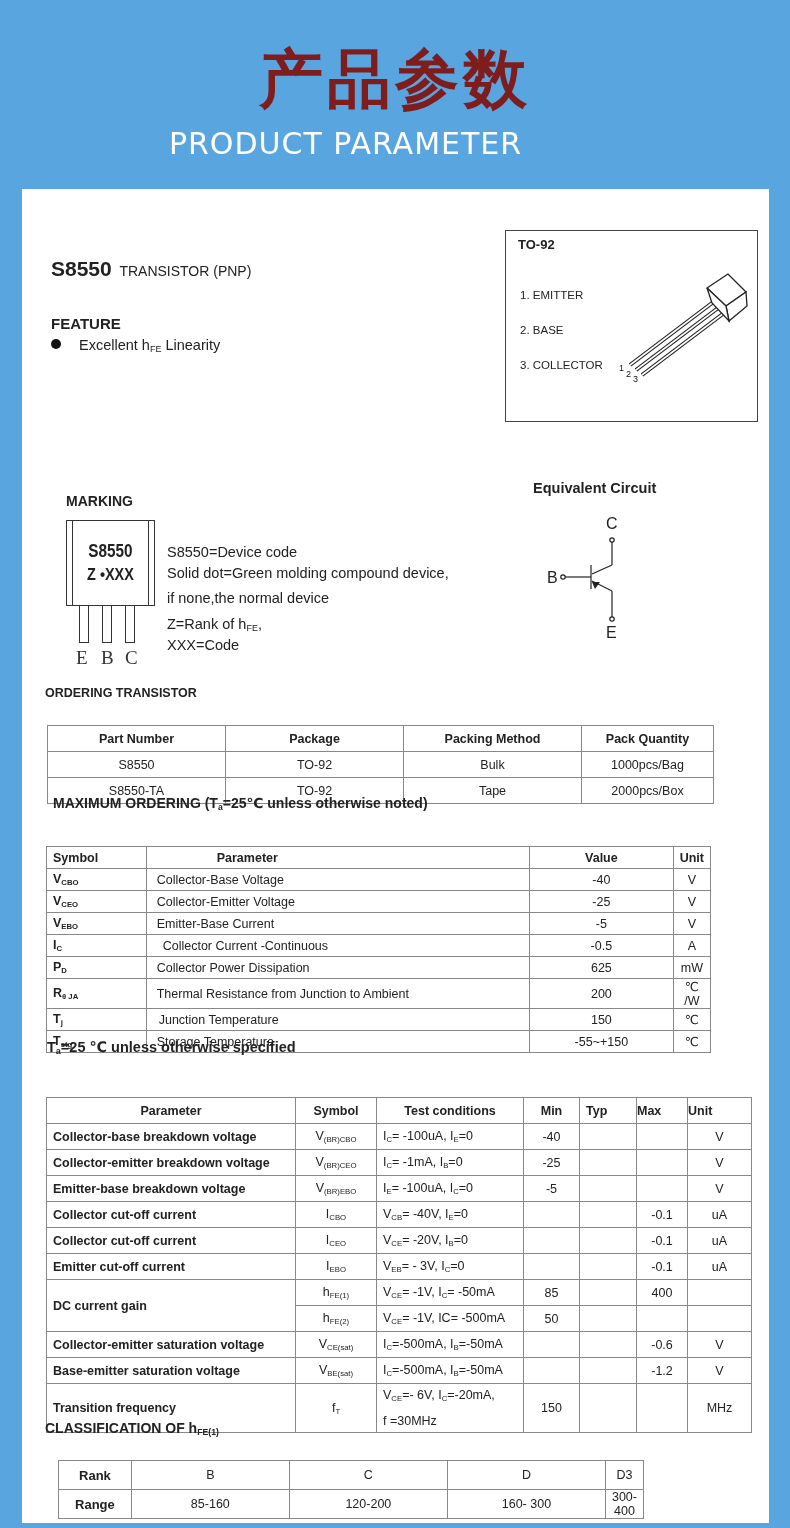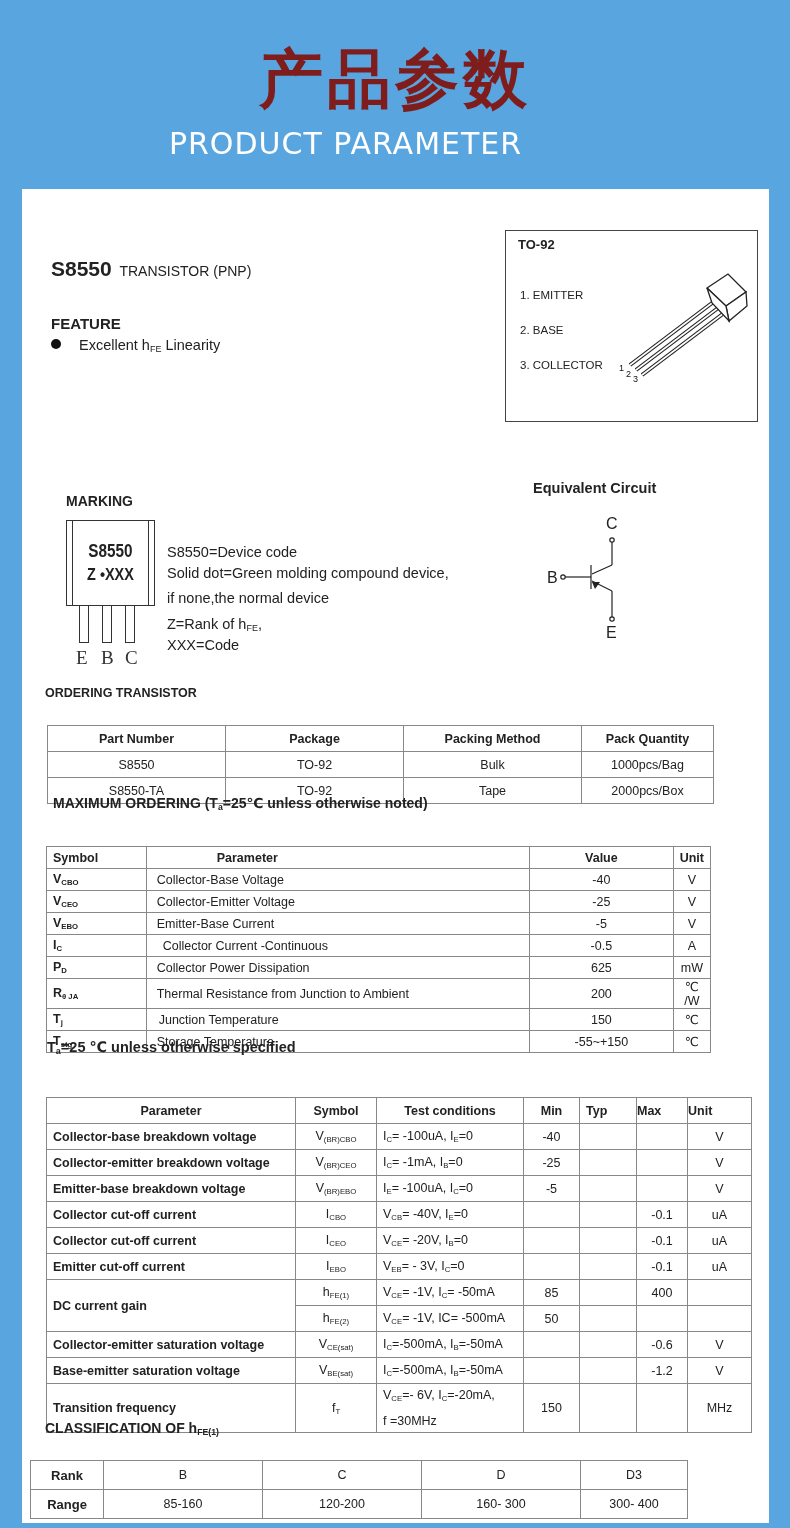--- a/index.html
+++ b/index.html
@@ -331,21 +331,21 @@
           <td style="line-height:22px;">V<sub>CE</sub>=- 6V, I<sub>C</sub>=-20mA,<br>f =30MHz</td>
           <td class="c">150</td>
           <td></td>
           <td class="c"></td>
           <td class="c">MHz</td>
         </tr>
       </tbody>
   </table>
 
   <div class="abs sec-h" style="left:23px;top:1231px;font-size:14px"><span>CLASSIFICATION OF h</span><sub>FE(1)</sub></div>
-  <table class="cls" style="left:8px;top:1250px;width:658px">
+  <table class="cls" style="left:36px;top:1250px;width:586px">
     <tbody>
         <tr>
       <td class="h" style="width:60px">Rank</td>
       <td style="width:146px">B</td>
       <td style="width:146px">C</td>
       <td style="width:146px">D</td>
       <td>D3</td>
     </tr>
     <tr>
       <td class="h">Range</td>

